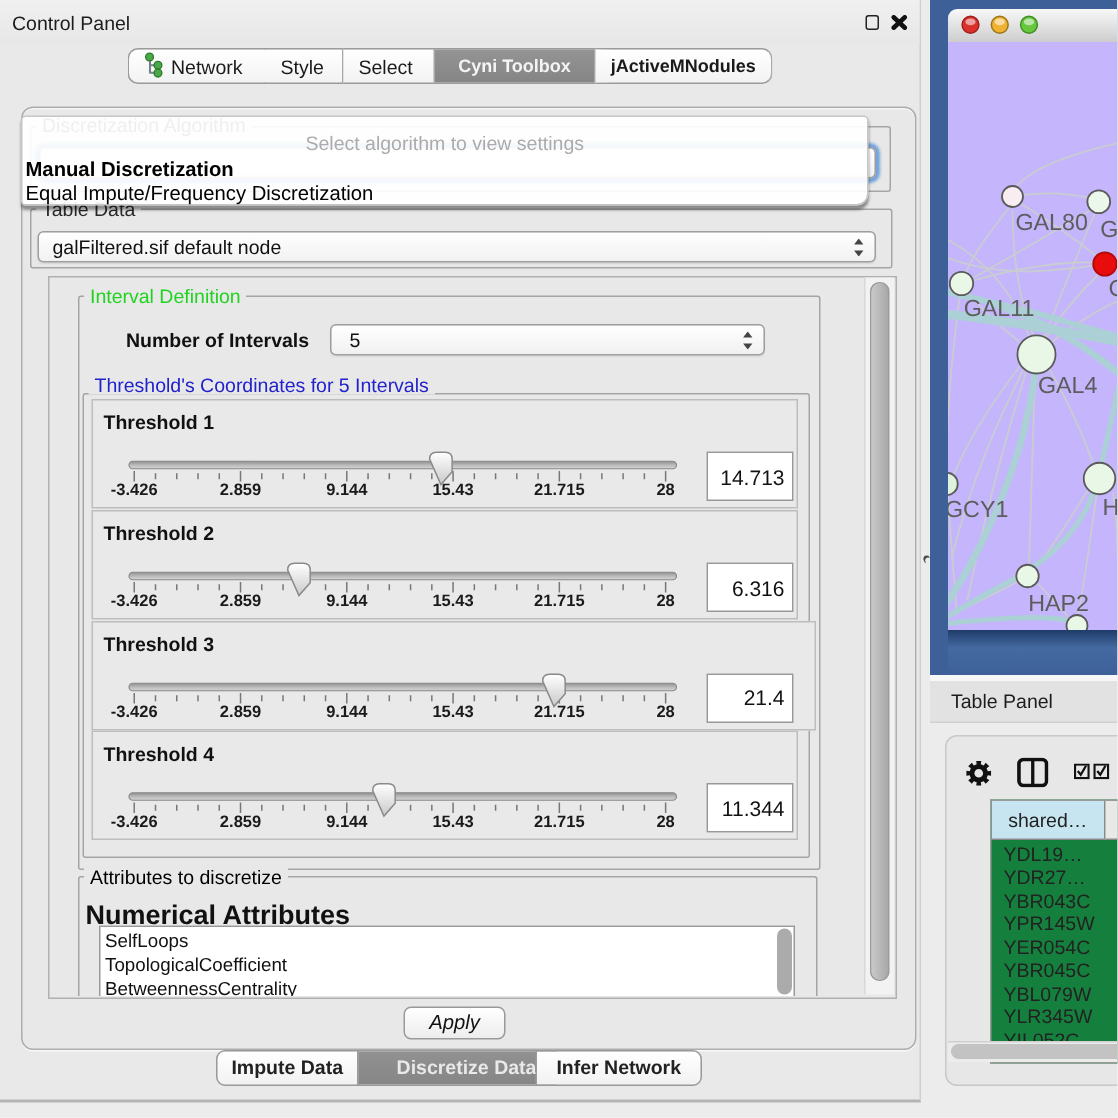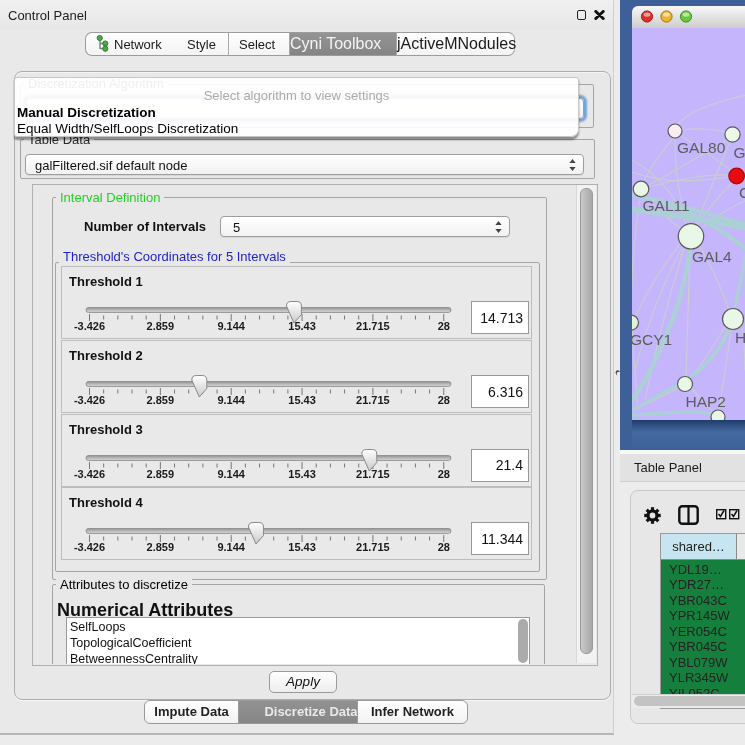--- a/index.html
+++ b/index.html
@@ -19,21 +19,21 @@
   .groupbox{position:absolute;border:1px solid #a5a5a5;border-radius:2px;}
   .gtitle{position:absolute;background:#e8e8e8;padding:0 4px;font-size:13px;line-height:13px;}
   .combo{position:absolute;background:linear-gradient(#ffffff,#f1f1f1);
       border:1px solid #9e9e9e;border-radius:4px;font-size:13px;color:#111;
       box-shadow:0 1px 1px rgba(0,0,0,0.08);}
   .combo .ctext{position:absolute;left:9px;top:50%;transform:translateY(-50%);}
   .updown{position:absolute;right:7px;top:50%;transform:translateY(-50%);width:7px;height:12px;}
   
   .seg{position:absolute;top:32px;height:22px;background:linear-gradient(#ffffff,#f3f3f3);
       border-top:1px solid #9b9b9b;border-bottom:1px solid #9b9b9b;border-right:1px solid #a9a9a9;
-      font-size:16px;color:#1a1a1a;text-align:left;line-height:22px;font-weight:400;}
+      font-size:12px;color:#1a1a1a;text-align:center;line-height:22px;font-weight:700;}
   
   .thr{position:absolute;left:61px;width:469px;height:71px;border:1px solid #bdbdbd;background:#e9e9e9;}
   .thr .tname{position:absolute;left:7px;top:7px;font-size:13px;font-weight:bold;color:#111;}
   .vbox{position:absolute;left:409px;top:34px;width:56px;height:31px;background:#fff;
       border:1px solid #989898;font-size:14px;color:#111;text-align:right;}
   .vbox span{position:absolute;right:5px;top:50%;transform:translateY(-50%);}
   .bottomTab{position:absolute;top:700px;height:22px;background:linear-gradient(#ffffff,#f2f2f2);
       border:1px solid #9a9a9a;font-size:13px;font-weight:bold;color:#222;text-align:center;line-height:22px;}
 </style>
 </head>
@@ -200,21 +200,21 @@
             <text x="169.2" y="63" text-anchor="middle" font-size="11" font-weight="bold" fill="#1a1a1a" font-family="Liberation Sans, sans-serif">9.144</text>
             <text x="240.04999999999998" y="63" text-anchor="middle" font-size="11" font-weight="bold" fill="#1a1a1a" font-family="Liberation Sans, sans-serif">15.43</text>
             <text x="310.9" y="63" text-anchor="middle" font-size="11" font-weight="bold" fill="#1a1a1a" font-family="Liberation Sans, sans-serif">21.715</text>
             <text x="381.75" y="63" text-anchor="middle" font-size="11" font-weight="bold" fill="#1a1a1a" font-family="Liberation Sans, sans-serif">28</text>
             <path d="M129.79039160000002 39 Q129.79039160000002 34.5 134.29039160000002 34.5 L140.29039160000002 34.5 Q144.79039160000002 34.5 144.79039160000002 39 L144.79039160000002 47.5 L137.29039160000002 56 Z" fill="url(#th1)" stroke="#8a8a8a" stroke-width="1"></path>
           </svg>
           <div class="vbox">
             <span>6.316</span>
           </div>
         </div>
-        <div class="thr" style="top:413.7px;">
+        <div class="thr" style="top:413.7px;padding-left:12px;">
           <div class="tname">Threshold 3</div>
           <svg width="469" height="71" viewBox="0 0 469 71" style="position:absolute;left:0;top:0;">
             <defs>
               <linearGradient id="tg2" x1="0" y1="0" x2="0" y2="1">
                 <stop offset="0" stop-color="#8f8f8f"></stop>
                 <stop offset="0.5" stop-color="#b9b9b9"></stop>
                 <stop offset="1" stop-color="#d6d6d6"></stop>
               </linearGradient>
               <linearGradient id="th2" x1="0" y1="0" x2="0" y2="1">
                 <stop offset="0" stop-color="#ffffff"></stop>
@@ -332,21 +332,21 @@
 
     <div class="bottomTab" style="left:144px;width:93px;border-radius:6px 0 0 6px;">Impute Data</div>
     <div class="bottomTab" style="left:238px;width:118px;background:linear-gradient(#919191,#868686);color:#e9e9e9;padding-left:13px;">Discretize Data</div>
     <div class="bottomTab" style="left:357px;width:109px;border-radius:0 6px 6px 0;">Infer Network</div>
   </div>
 
   <div class="abs" style="left:14px;top:77px;width:563px;height:58px;background:rgba(255,255,255,0.92);
        border:1px solid #c6c6c6;border-radius:3px 3px 8px 3px;box-shadow:0 2.5px 2px rgba(0,0,0,0.4);z-index:30;">
     <div class="lbl" style="left:0;right:0;top:10px;text-align:center;color:#ababab;font-size:13px;position:absolute;">Select algorithm to view settings</div>
     <div class="lbl" style="left:2px;top:26.5px;font-size:13.5px;font-weight:bold;color:#000;">Manual Discretization</div>
-    <div class="lbl" style="left:2px;top:42.5px;font-size:13.5px;color:#000;">Equal Width/SelfLoops Discretization</div>
+    <div class="lbl" style="left:2px;top:42.5px;font-size:13.5px;color:#000;">Equal Impute/Frequency Discretization</div>
   </div>
 
   <svg class="abs" style="left:614px;top:368px;" width="7" height="8" viewBox="0 0 7 8">
     <path d="M1.5 4.5 Q2 1.5 5 2.5 L6 4 Q4.5 3.2 3 4.5 Q2.2 6 3.5 7.5 Q1.8 6.8 1.5 4.5 Z" fill="#4a4a4a"></path>
   </svg>
 
   <div class="abs" style="left:620px;top:0;width:125px;height:450px;background:#3d6098;"></div>
   <div class="abs" style="left:632px;top:420px;width:113px;height:30px;background:linear-gradient(#1f3c69,#446aa1 40%,#3d6098);"></div>
 
   <div class="abs" style="left:632px;top:6px;width:113px;height:22px;background:linear-gradient(#f8f8f8,#cdcdcd);

